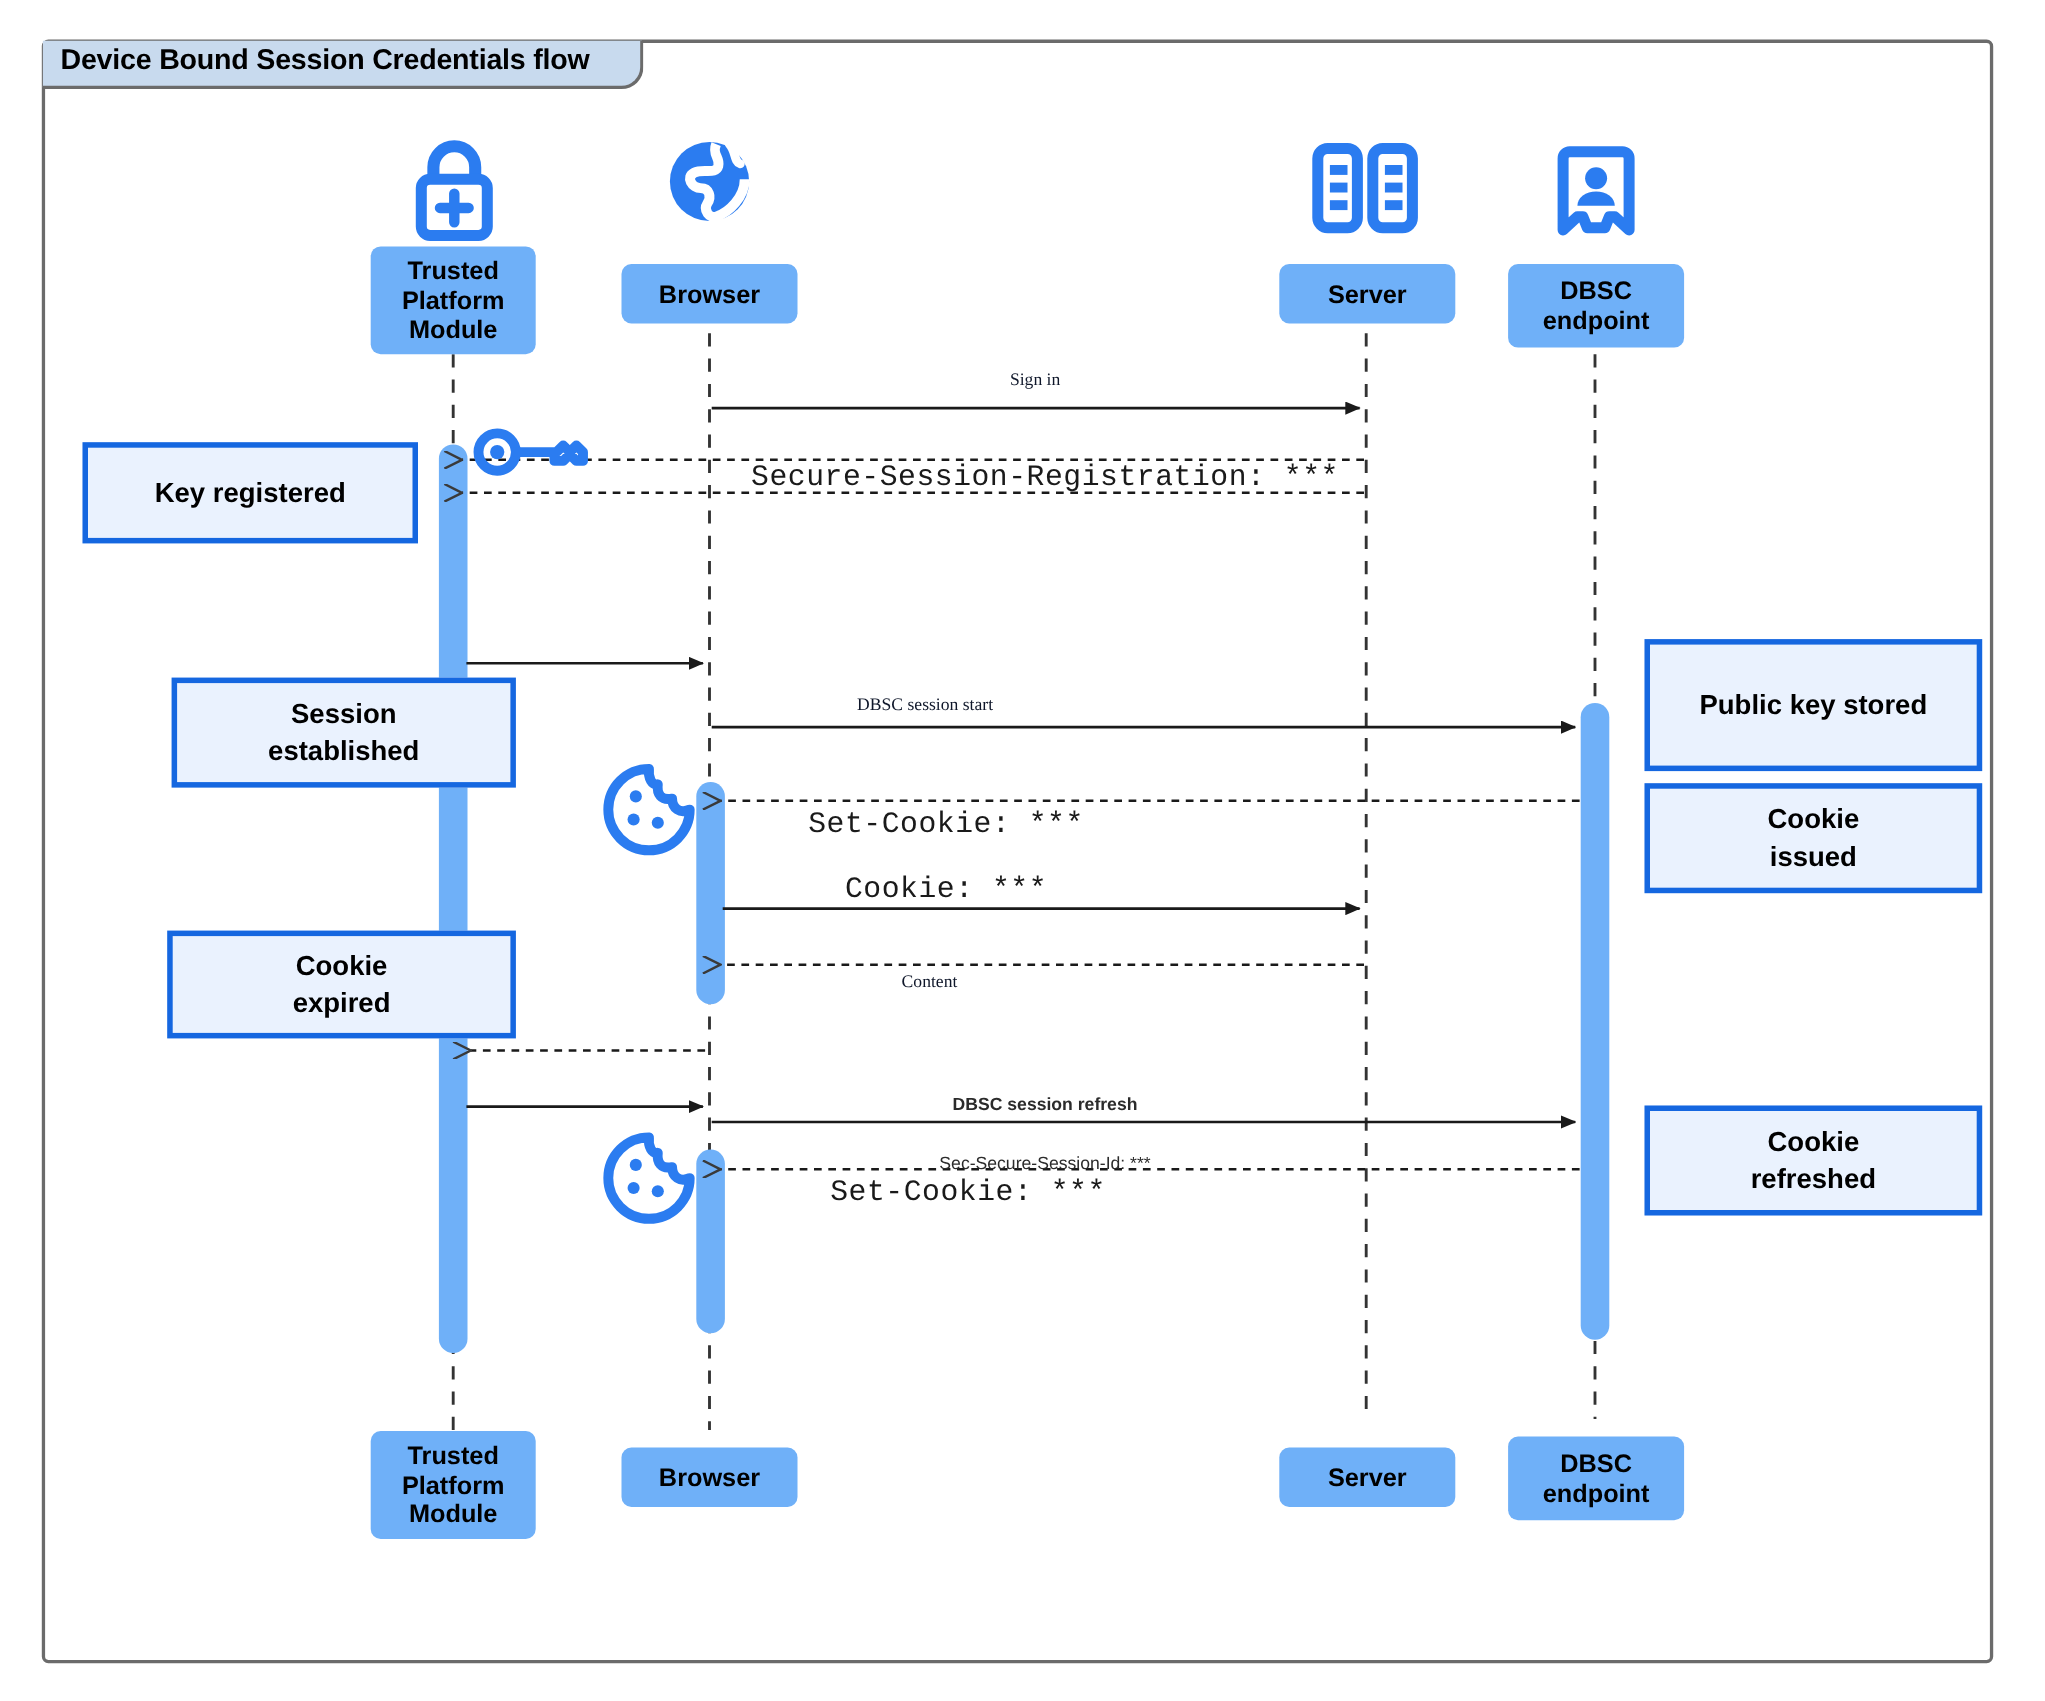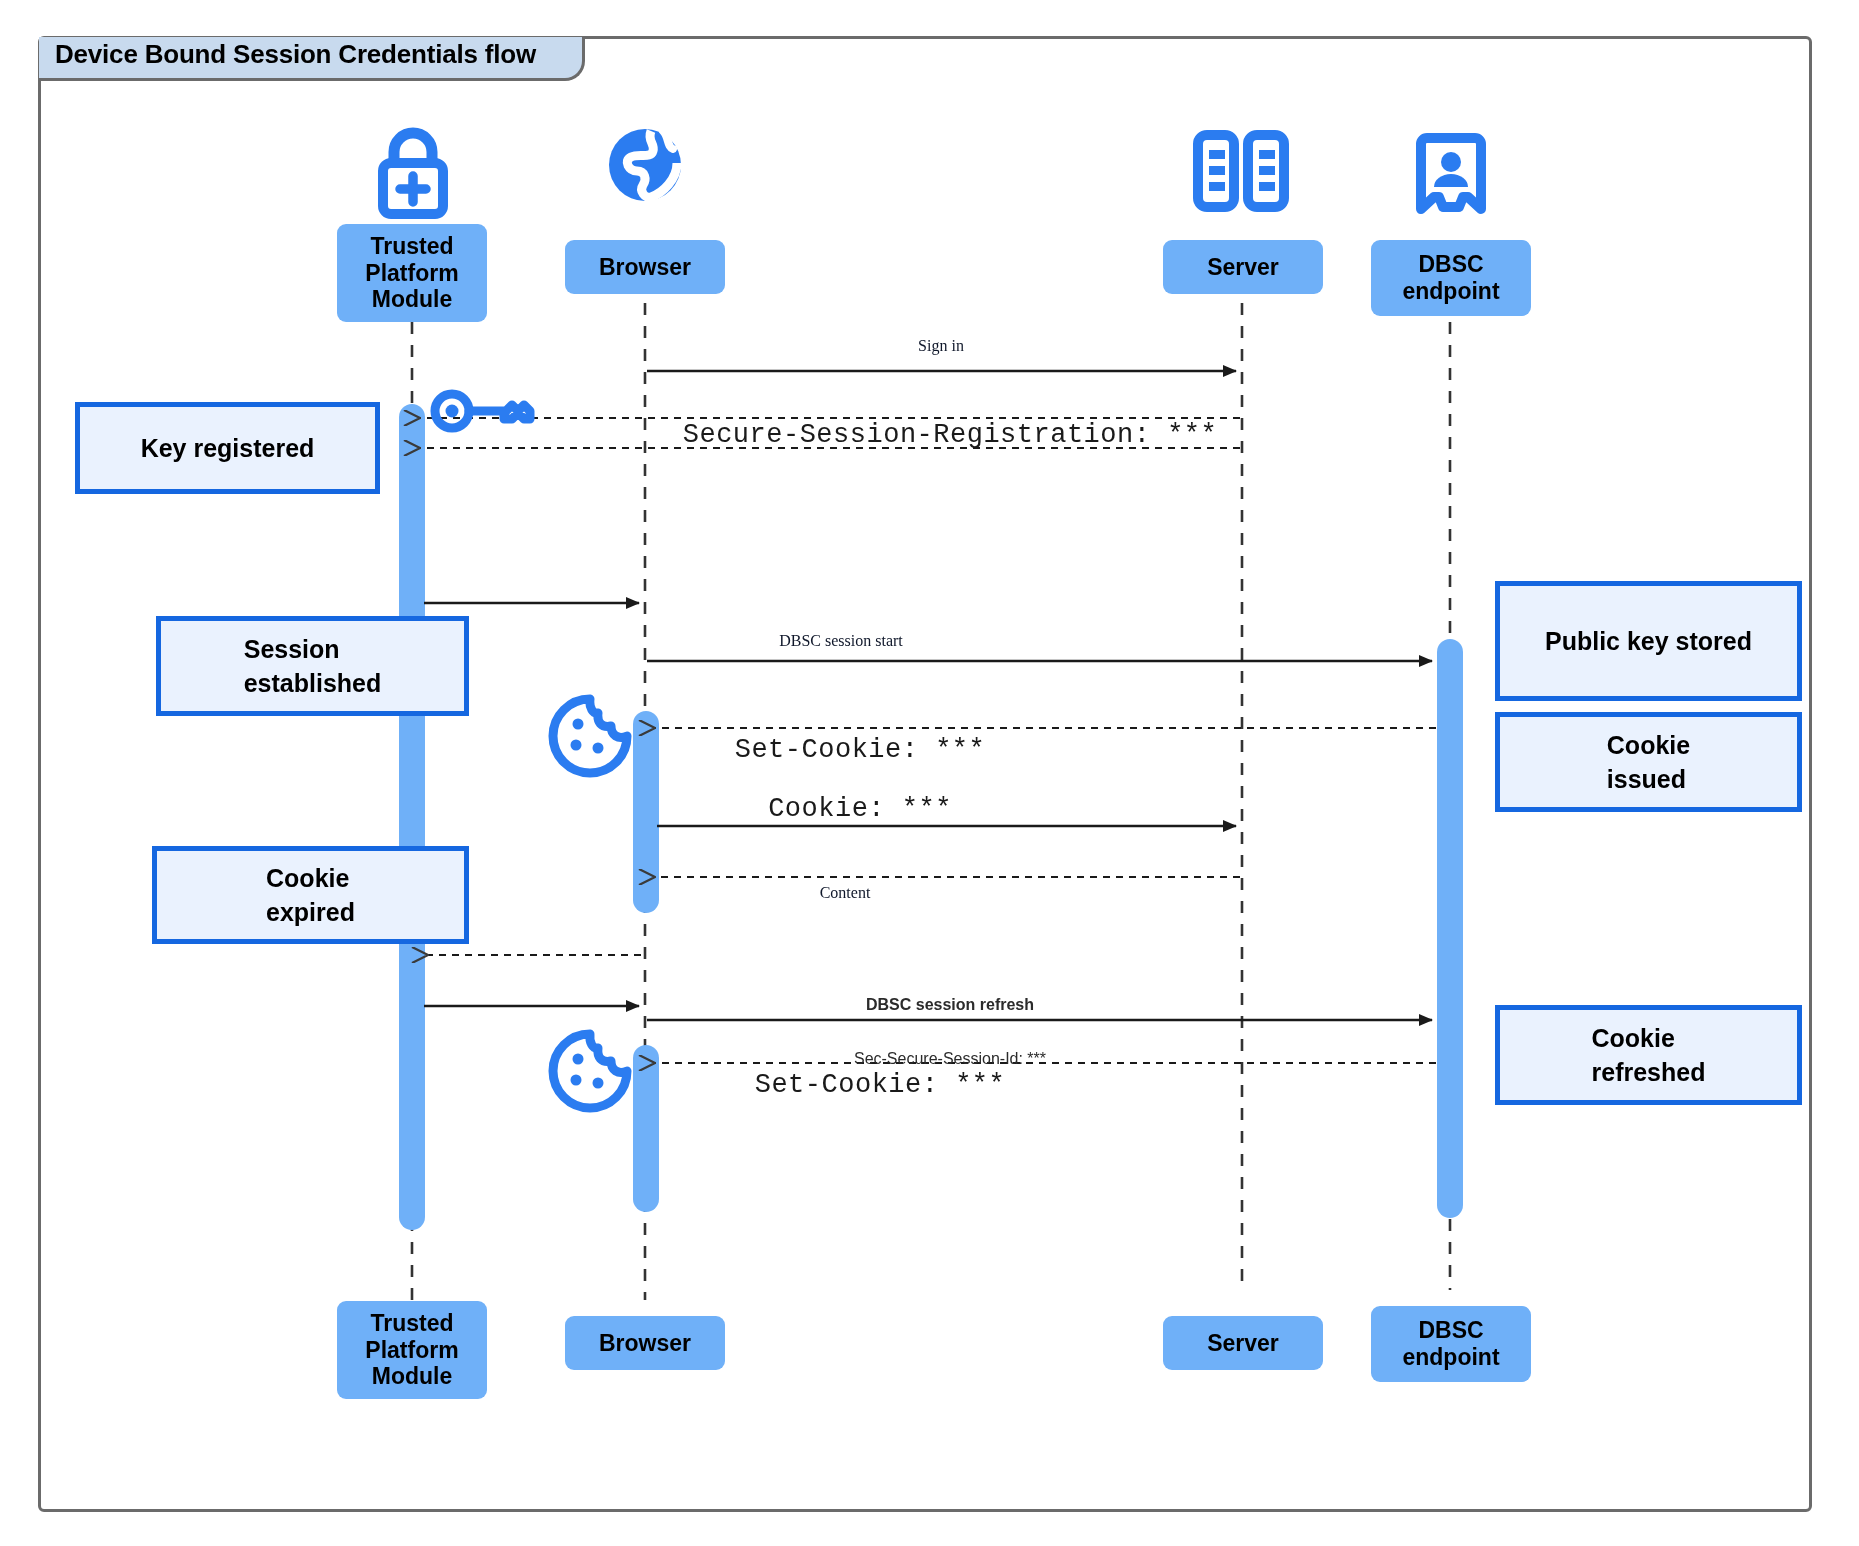--- a/index.html
+++ b/index.html
@@ -32,21 +32,21 @@
   .plabel{
     position:absolute;background:#6fb0f8;border-radius:9px;
     display:flex;align-items:center;justify-content:center;text-align:center;
     font-size:23px;font-weight:bold;color:#000;line-height:1.17;
     box-sizing:border-box;padding:6px 10px;
   }
 
   
   .note{
     position:absolute;background:#eaf2fe;border:5px solid #1567e0;
-    display:flex;align-items:center;justify-content:center;
+    display:flex;align-items:center;justify-content:center;text-align:center;
     font-size:25px;font-weight:bold;color:#000;line-height:1.38;
     box-sizing:border-box;padding:4px 4px;
   }
 
   
   .msg{
     position:absolute;text-align:center;color:#2b2b2b;white-space:pre;
   }
   .msg.sans{font-family:Liberation Serif, serif;font-size:16px;color:#0f172a;}
   .msg.mono{font-family:"Liberation Mono", monospace;font-size:27px;color:#1a1a1a;letter-spacing:.5px;}

